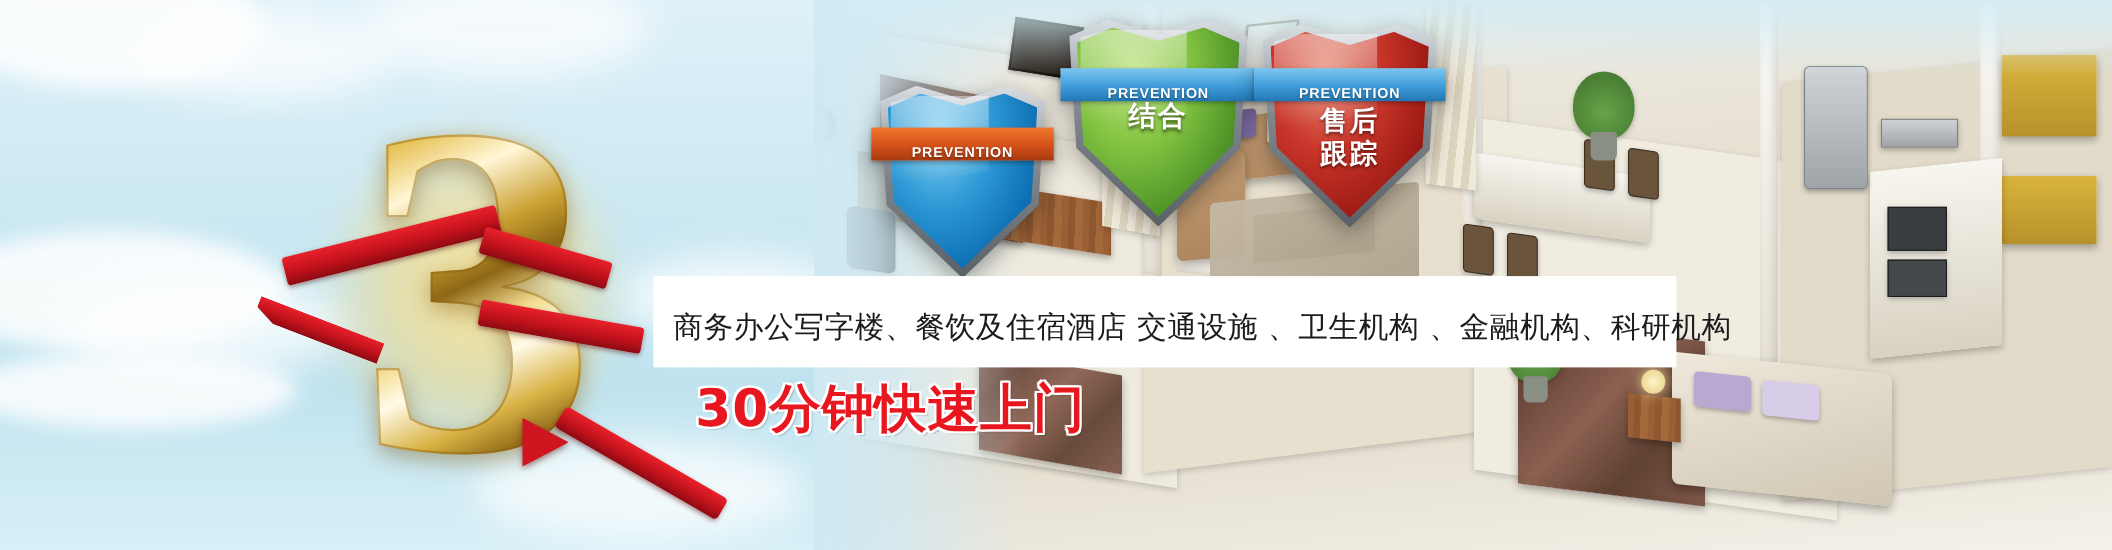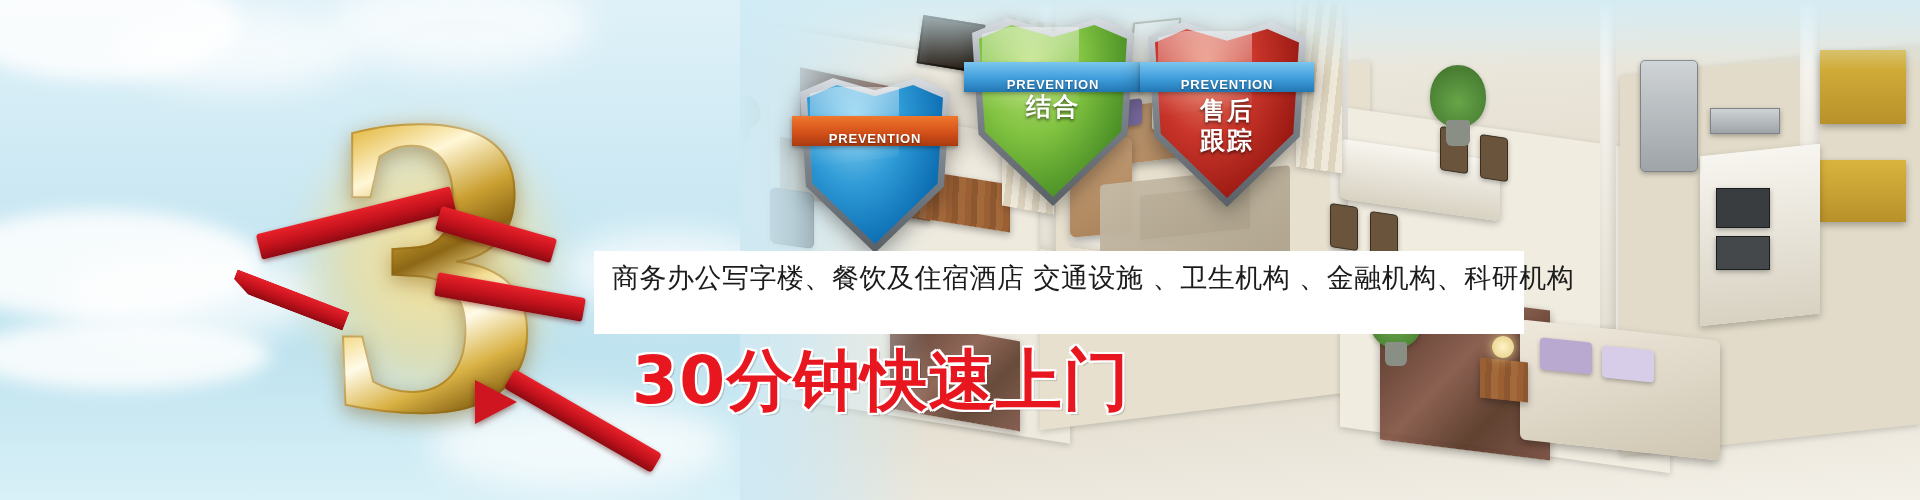--- a/index.html
+++ b/index.html
@@ -252,29 +252,30 @@
     background:#ffffff;
     padding:9px 16px 0 18px;
   }
   #info-panel .line {
     font-family:"DejaVu Sans","Liberation Sans",sans-serif;
     font-size:27px;
     line-height:35px;
     color:#1c1c1c;
     white-space:nowrap;
     letter-spacing:.5px;
+    margin-top:20px;
   }
 
   
   #headline {
     position:absolute;
     left:632px; top:348px;
     font-family:"DejaVu Sans","Liberation Sans",sans-serif;
     font-weight:700;
-    font-size:66px;
+    font-size:47px;
     line-height:1;
     color:#e8171f;
     letter-spacing:.02em;
     white-space:nowrap;
     text-shadow:
        2px 0 0 #fff, -2px 0 0 #fff, 0 2px 0 #fff, 0 -2px 0 #fff,
        2px 2px 0 #fff, -2px 2px 0 #fff, 2px -2px 0 #fff, -2px -2px 0 #fff,
        3px 3px 1px rgba(0,0,0,.18);
   }
 </style>

